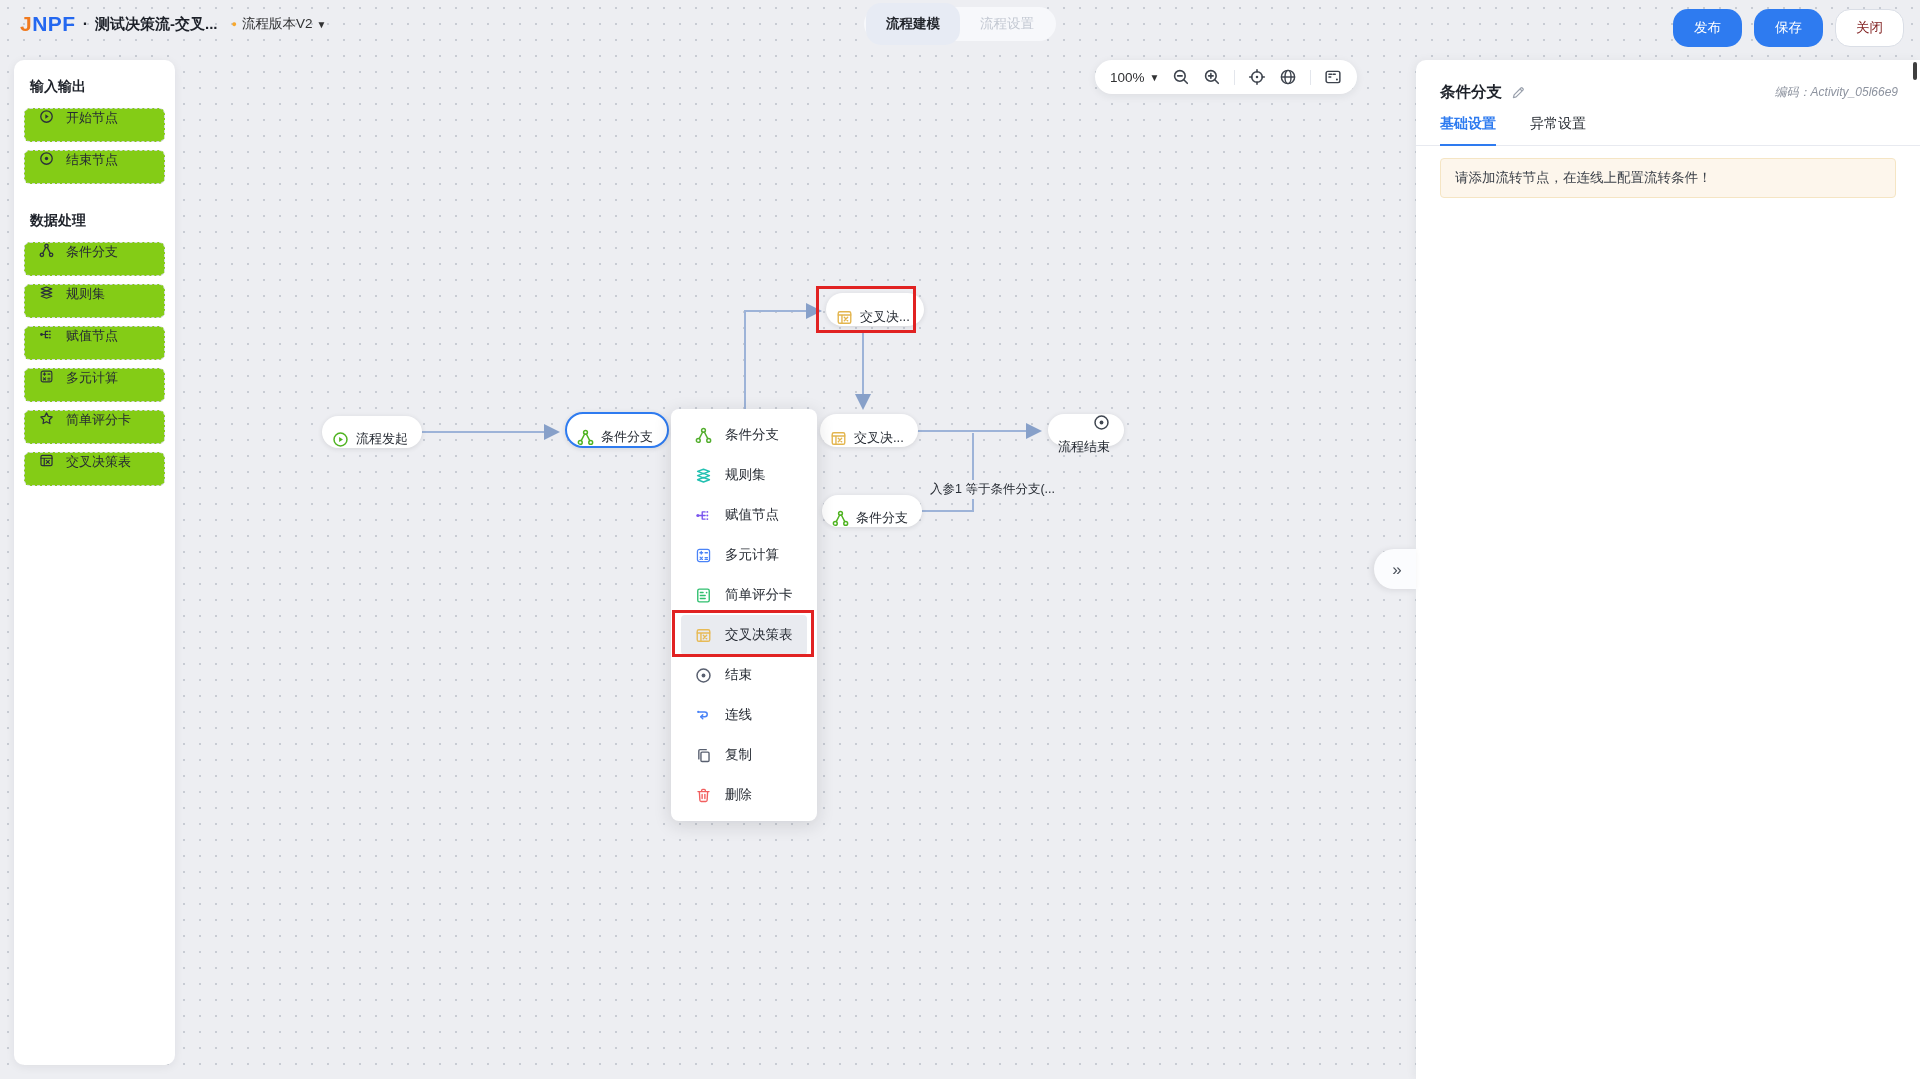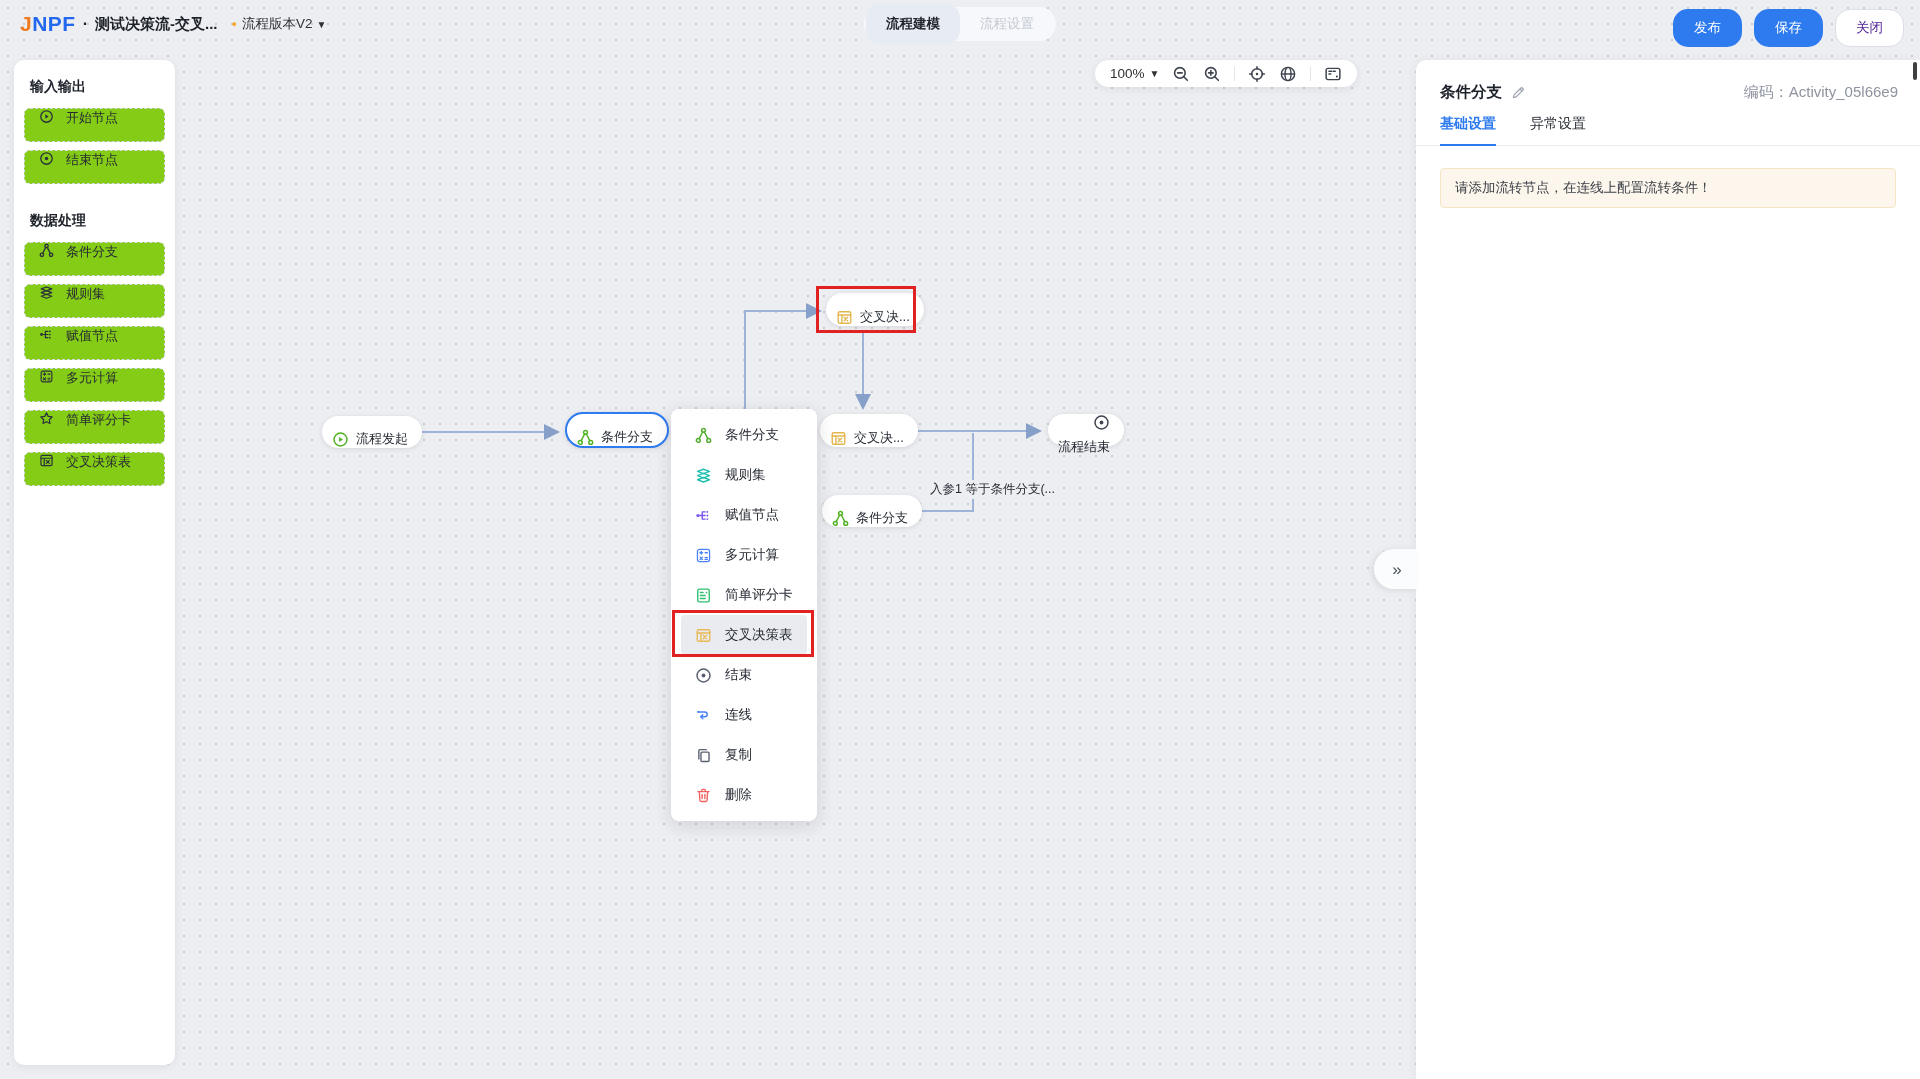--- a/index.html
+++ b/index.html
@@ -29,33 +29,33 @@
   .version .vtext{font-size:13.5px;color:#303133;}
   .version .caret{font-size:10px;color:#303133;margin-left:4px;}
   .mode-tabs{position:absolute;left:50%;top:7px;transform:translateX(-50%);
     display:flex;align-items:center;background:#f7f8fb;border-radius:17px;height:34px;padding:0 2px;}
   .mode-tab{padding:0 20px;height:42px;display:flex;align-items:center;border-radius:15px;font-size:13.5px;cursor:pointer;}
   .mode-tab.active{background:#e7ebf4;color:#23262c;font-weight:600;}
   .mode-tab.disabled{color:#c3c8d2;}
   .actions{position:absolute;right:16px;top:9px;display:flex;gap:12px;}
   .btn{height:38px;border-radius:15px;padding:0 20px;font-size:13.5px;display:flex;align-items:center;cursor:pointer;border:1px solid transparent;}
   .btn.primary{background:var(--accent);color:#fff;}
-  .btn.plain{background:#fff;border-color:#dadee6;color:#4c1d95;}
+  .btn.plain{background:#fff;border-color:#dadee6;color:#7f1d1d;}
 
   
   .sidebar{position:absolute;left:14px;top:60px;width:161px;height:1005px;background:#fff;border-radius:10px;
     box-shadow:0 2px 10px rgba(29,33,41,.07);padding:18px 10px 0 10px;z-index:6;}
   .side-title{font-size:14px;font-weight:700;color:var(--ink-strong);margin:0 0 12px 6px;}
   .side-title.second{margin-top:28px;}
   .side-item{height:34px;border:1px dashed #d5d9e1;border-radius:6px;display:flex;gap:12px;
     padding-left:14px;margin-bottom:8px;font-size:13px;color:var(--ink);cursor:grab;background:#84cc16;}
   .side-item .ic{color:#2b313a;width:15px;height:15px;}
 
   
-  .canvas-toolbar{position:absolute;left:1095px;top:60px;height:27px;background:#fff;border-radius:17px;
+  .canvas-toolbar{position:absolute;left:1095px;top:60px;height:34px;background:#fff;border-radius:17px;
     box-shadow:0 2px 8px rgba(29,33,41,.08);display:flex;align-items:center;padding:0 15px;gap:13px;z-index:6;}
   .zoom-level{display:flex;align-items:center;gap:5px;font-size:13.5px;color:#303133;cursor:pointer;}
   .zoom-level .caret{font-size:10px;}
   .tool-icon{width:18px;height:18px;color:#3d434d;cursor:pointer;}
   .tb-divider{width:1px;height:15px;background:#e3e6ec;}
 
   
   .edges{position:absolute;left:0;top:0;z-index:1;pointer-events:none;}
   .edge-label{position:absolute;left:926px;top:480px;z-index:2;font-size:12.5px;color:var(--ink);
     background:var(--canvas-bg);padding:1px 4px;white-space:nowrap;}
@@ -88,25 +88,25 @@
   .c-green{color:#53ae2e}.c-teal{color:#21c0b1}.c-purple{color:#7a55ee}.c-blue{color:#4a83f7}
   .c-emerald{color:#2fbf6e}.c-orange{color:#e7ba55}.c-gray{color:#596070}.c-red{color:#f15f5f}
 
   
   .panel{position:absolute;left:1416px;top:60px;width:504px;height:1019px;background:#fff;
     border-radius:10px 0 0 0;box-shadow:-2px 0 10px rgba(29,33,41,.05);z-index:6;}
   .panel-head{display:flex;align-items:center;justify-content:space-between;padding:22px 22px 0 24px;}
   .panel-title-wrap{display:flex;align-items:center;gap:9px;}
   .panel-title{font-size:15.5px;font-weight:700;color:var(--ink-strong);}
   .edit-icon{width:15px;height:15px;color:#9aa1ad;cursor:pointer;}
-  .panel-code{font-size:15px;color:var(--muted);}
+  .panel-code{font-size:12px;color:var(--muted);font-style:italic;}
   .panel-tabs{display:flex;gap:34px;margin-top:12px;padding:0 24px;border-bottom:1px solid #e8eaf0;}
   .panel-tab{font-size:14px;padding-bottom:11px;cursor:pointer;color:#2a2f36;}
   .panel-tab.active{color:var(--accent);font-weight:600;border-bottom:2px solid var(--accent);margin-bottom:-1px;}
-  .warning-box{margin:22px 24px 0 24px;background:var(--warning-bg);border:1px solid var(--warning-border);
+  .warning-box{margin:12px 24px 0 24px;background:var(--warning-bg);border:1px solid var(--warning-border);
     border-radius:4px;padding:10px 14px;font-size:13.5px;color:#3c4149;}
   .scroll-thumb{position:absolute;right:3px;top:2px;width:4px;height:18px;background:#3f3f3f;border-radius:2px;}
 
   .collapse-handle{position:absolute;left:1374px;top:549px;width:42px;height:40px;background:#fbfcfe;
     border-radius:20px 0 0 20px;box-shadow:-2px 1px 6px rgba(29,33,41,.10);display:flex;align-items:center;
     justify-content:center;z-index:7;cursor:pointer;}
   .collapse-handle .gl{font-size:17px;color:#4a505a;line-height:1;padding-left:4px;}
 </style>
 </head>
 <body>

